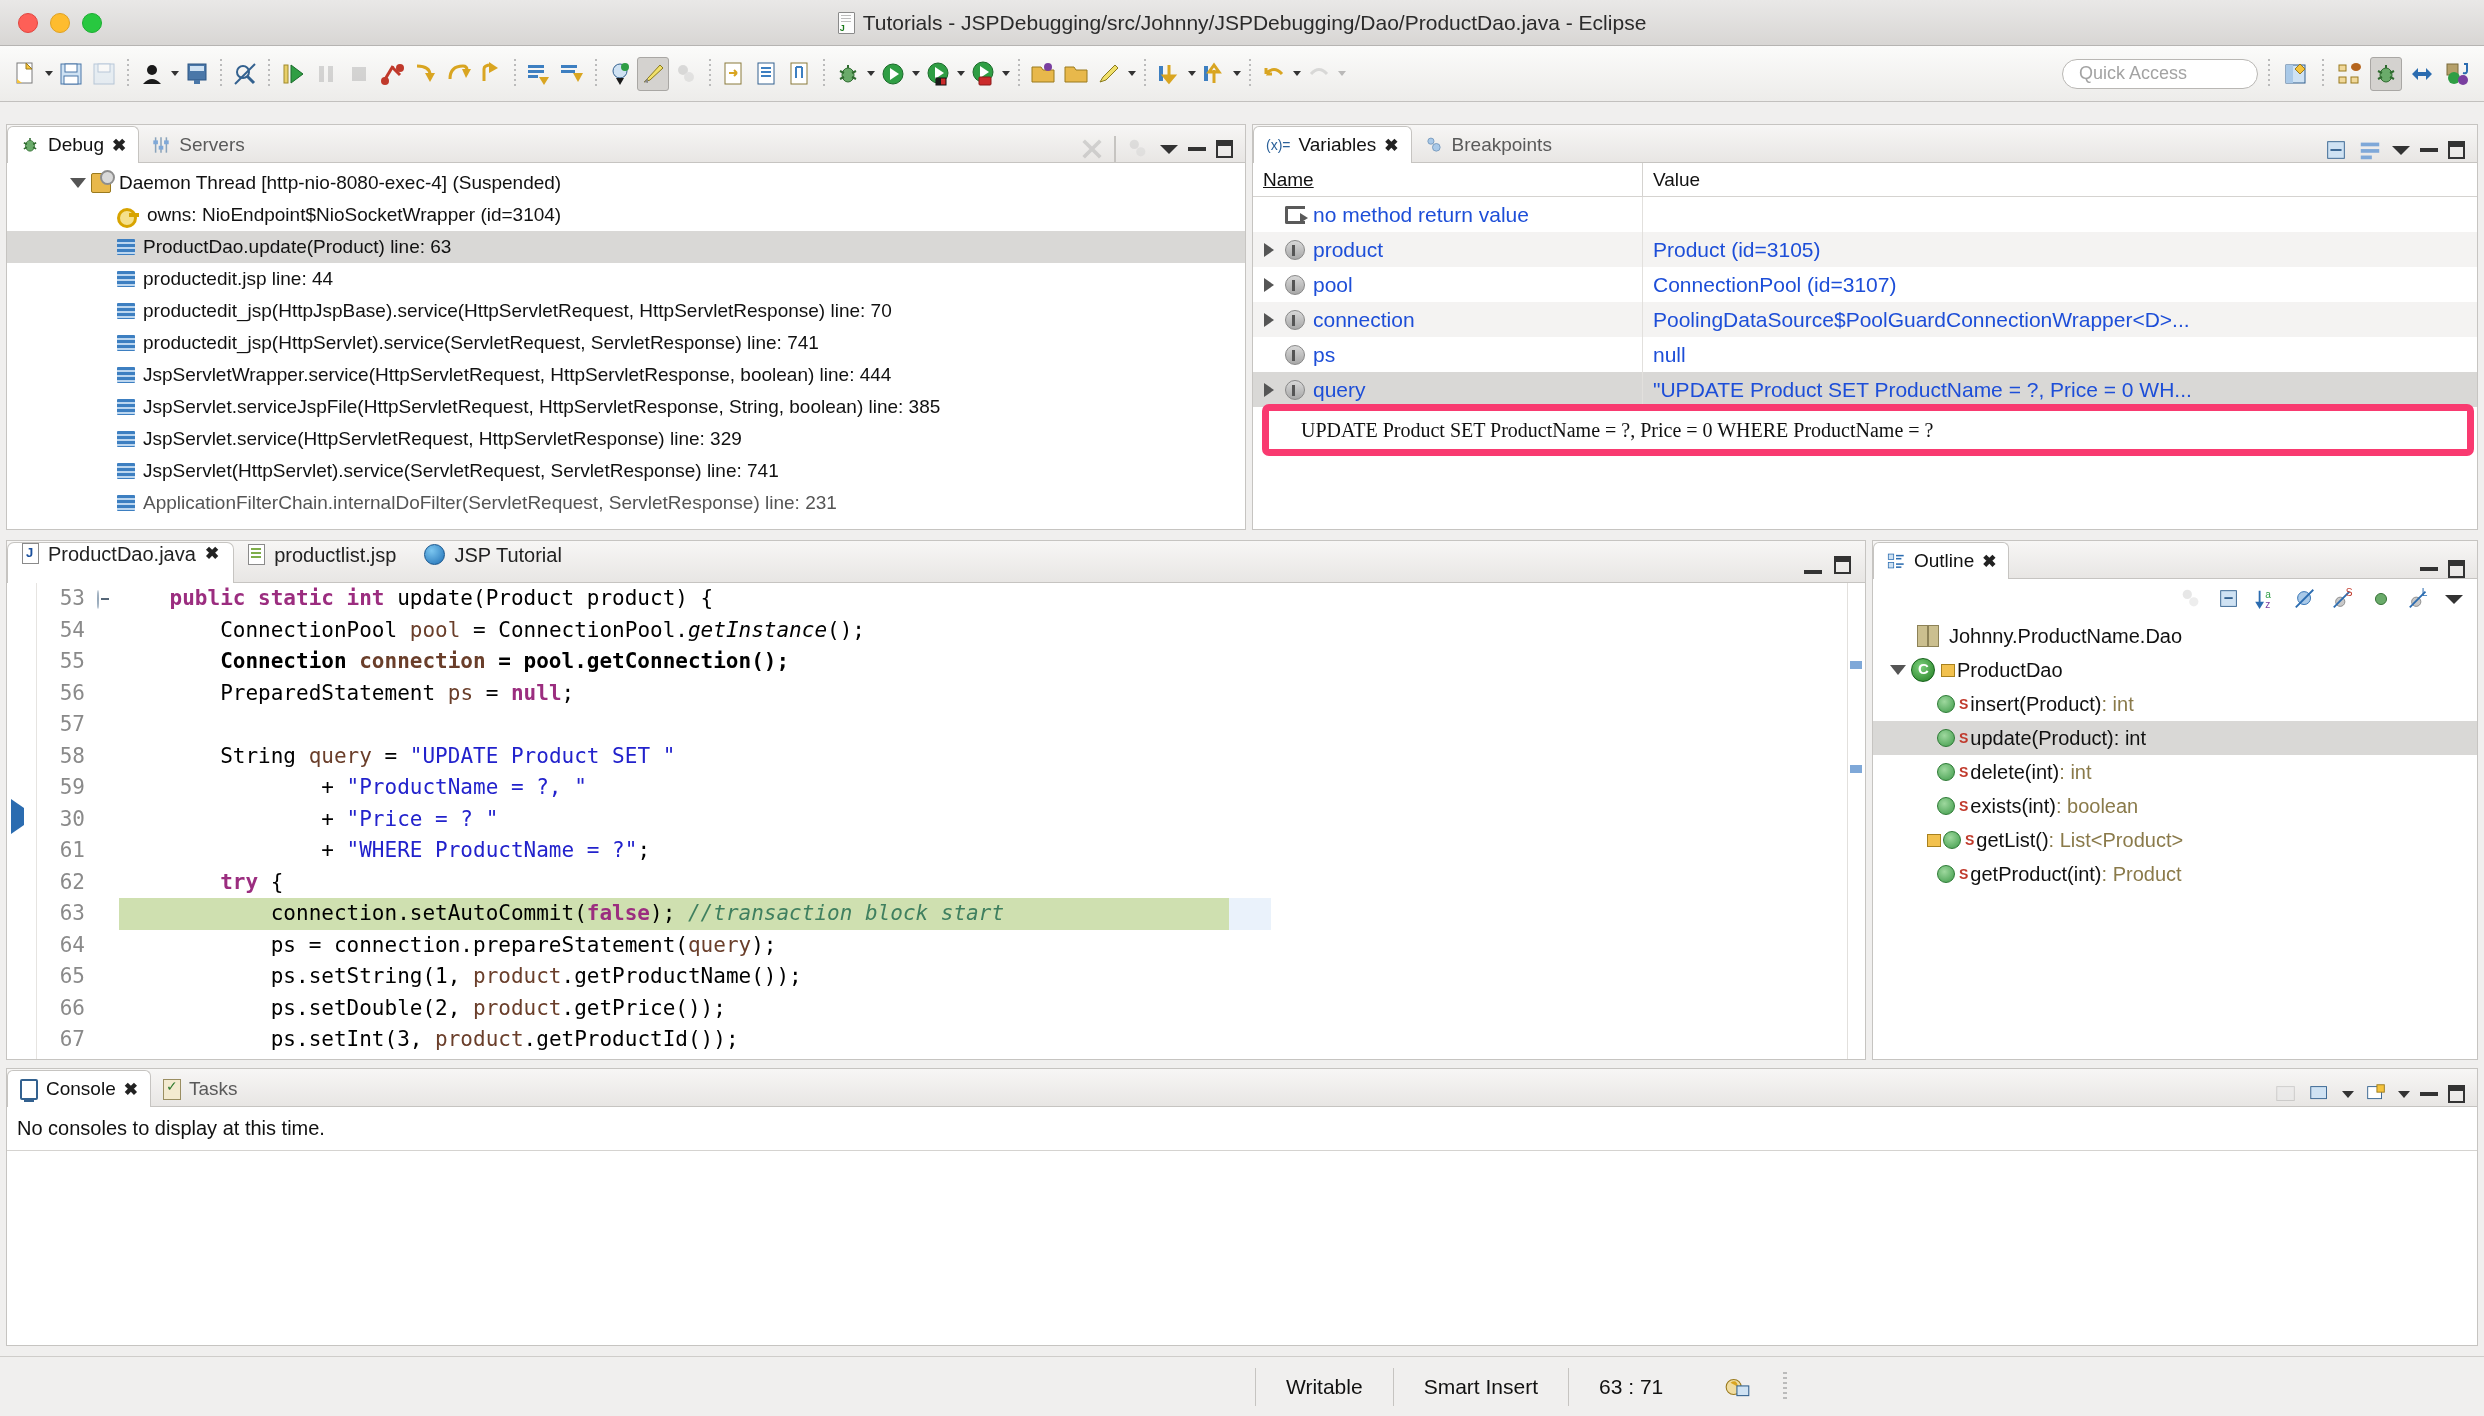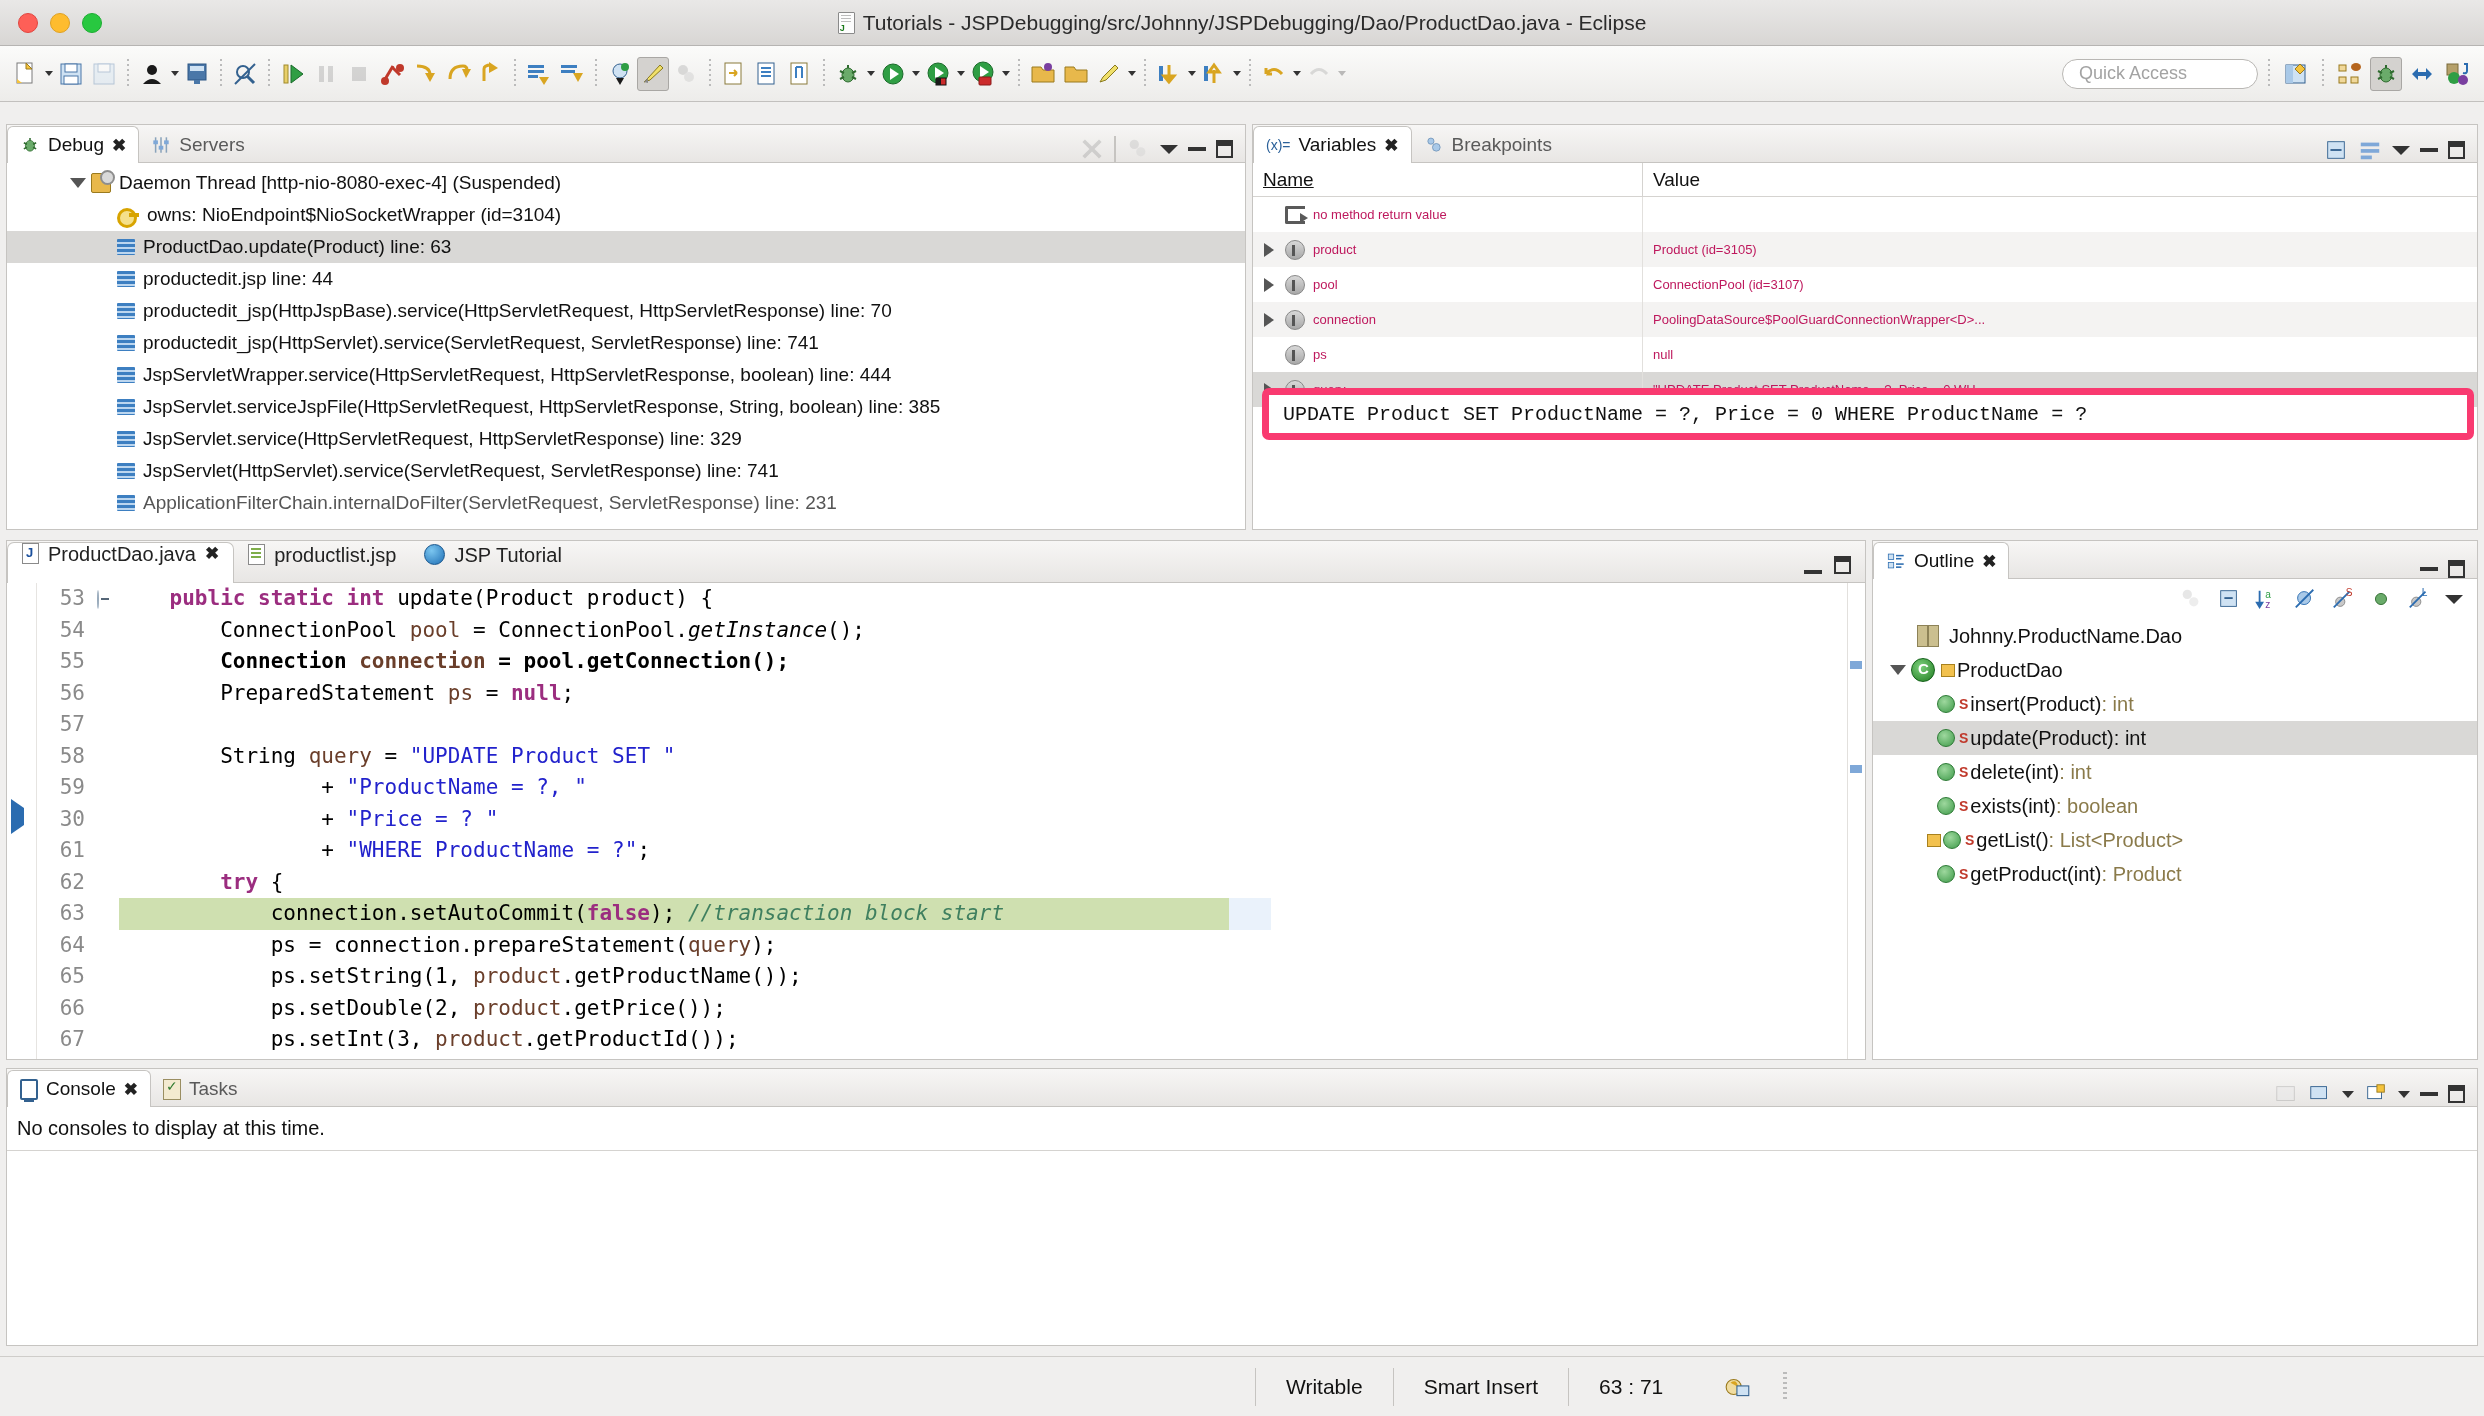--- a/index.html
+++ b/index.html
@@ -111,42 +111,42 @@
   
   #vars-panel { left: 1252px; top: 124px; width: 1226px; height: 406px; }
   .vtab-ico-x { font-size: 14px; color: #2a6099; }
   .var-head {
     display: flex; height: 34px; font-size: 19px; color: #111;
     border-bottom: 1px solid #d5d3d0; background: #fff;
   }
   .var-head .c1 { width: 390px; padding-left: 10px; display:flex; align-items:center;
     border-right: 1px solid #d5d3d0; text-decoration: underline; }
   .var-head .c2 { flex: 1; padding-left: 10px; display:flex; align-items:center; }
-  .vrow { display: flex; height: 35px; font-size: 13px; color: #be185d; align-items: stretch; }
+  .vrow { display: flex; height: 35px; font-size: 21px; color: #1d4ed8; align-items: stretch; }
   .vrow .c1 { width: 390px; display: flex; align-items: center; border-right: 1px solid #e2e0dd; }
   .vrow .c2 { flex: 1; display: flex; align-items: center; padding-left: 10px;
     overflow: hidden; white-space: nowrap; }
   .vrow.alt { background: #f4f3f2; }
   .vrow.selrow { background: #d9d8d6; }
   .vexp { width: 32px; display: flex; align-items: center; justify-content: center; }
   .vexp .tri { width:0;height:0;border-top:7px solid transparent;border-bottom:7px solid transparent;border-left:10px solid #555; }
   .obj-ico { width:20px;height:20px;border-radius:50%;background:linear-gradient(#d8d8d8,#a8a8a8);
     border:1px solid #888; margin-right:8px; flex:none; position:relative;}
   .obj-ico:after{content:"";position:absolute;left:6px;top:4px;width:3px;height:11px;background:#555;}
   .ret-ico { width:20px;height:18px;margin-right:8px;flex:none;position:relative;
     border:3px solid #5a5a5a;border-right:none;border-radius:2px 0 0 2px;}
   .ret-ico:after{content:"";position:absolute;left:12px;top:4px;border-left:8px solid #5a5a5a;
     border-top:5px solid transparent;border-bottom:5px solid transparent;}
 
   
   .sql-box {
-    position: absolute; left: 1262px; top: 388px; width: 1212px; height: 52px;
+    position: absolute; left: 1262px; top: 404px; width: 1212px; height: 52px;
     background: #fff; border: 7px solid #f93a70; border-radius: 7px;
-    display: flex; align-items: center; padding-left: 14px;
-    font-family: Liberation Mono, monospace; font-size: 20px; color: #111;
+    display: flex; align-items: center; padding-left: 32px;
+    font-family: Liberation Serif, serif; font-size: 20px; color: #111;
     z-index: 20;
   }
 
   
   #editor-panel { left: 6px; top: 540px; width: 1860px; height: 520px; }
   .etabs { height: 42px; background: linear-gradient(#f7f6f5, #e8e6e4);
     display: flex; align-items: flex-end; border-bottom: 1px solid #c6c4c1; }
   .etab { height: 38px; display: flex; align-items: flex-start; gap: 9px; padding: 0 14px;
     font-size: 20px; color: #222; }
   .etab.sel { background: #fff; border: 1px solid #c6c4c1; border-bottom: none;

